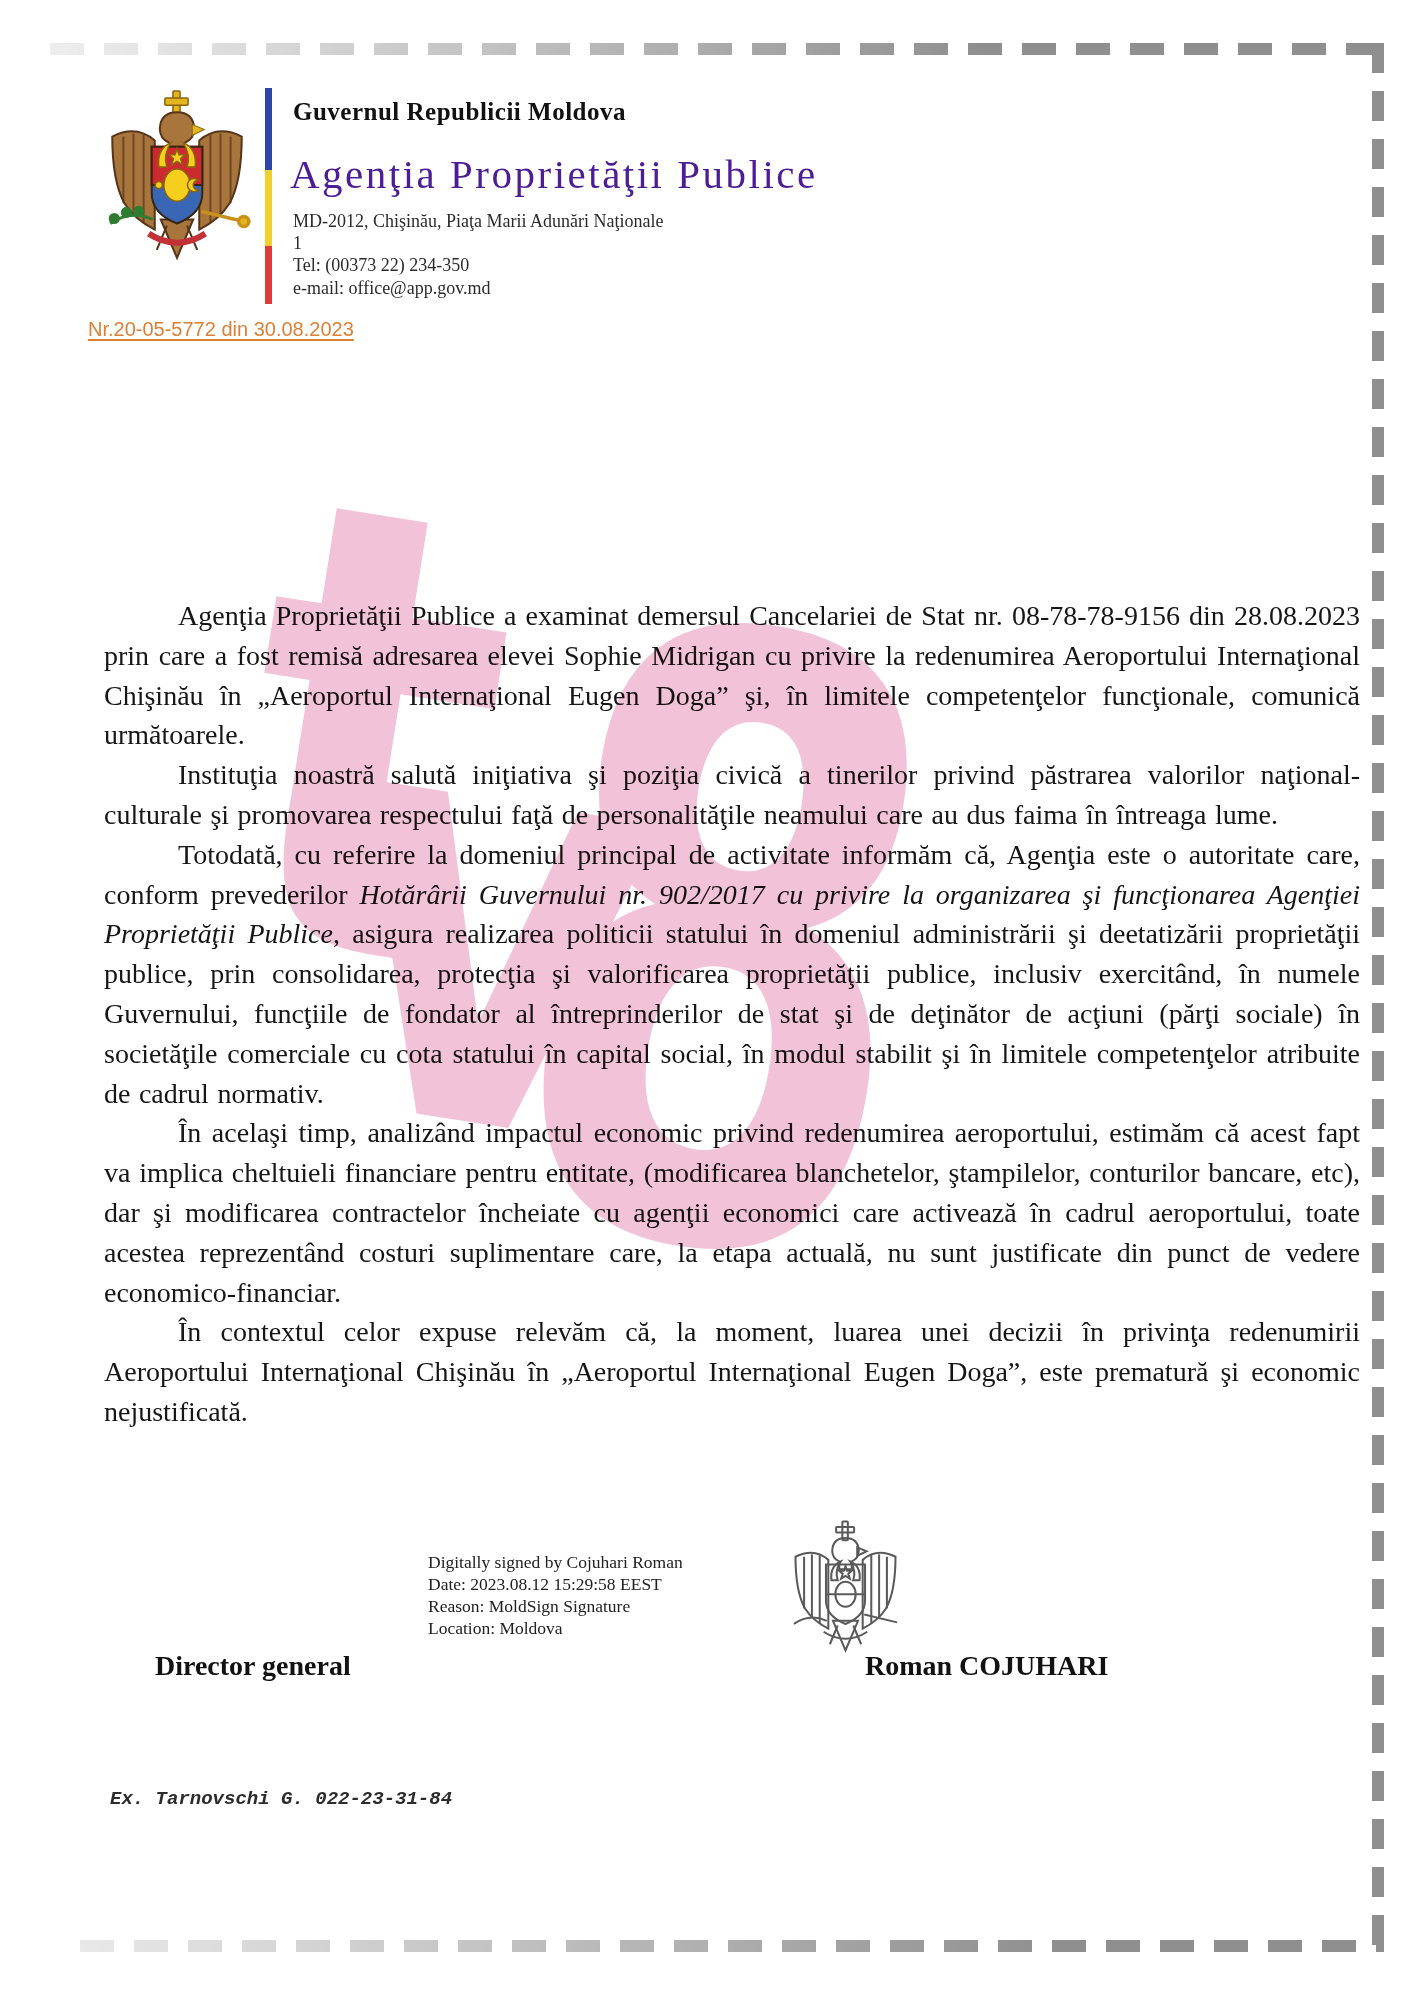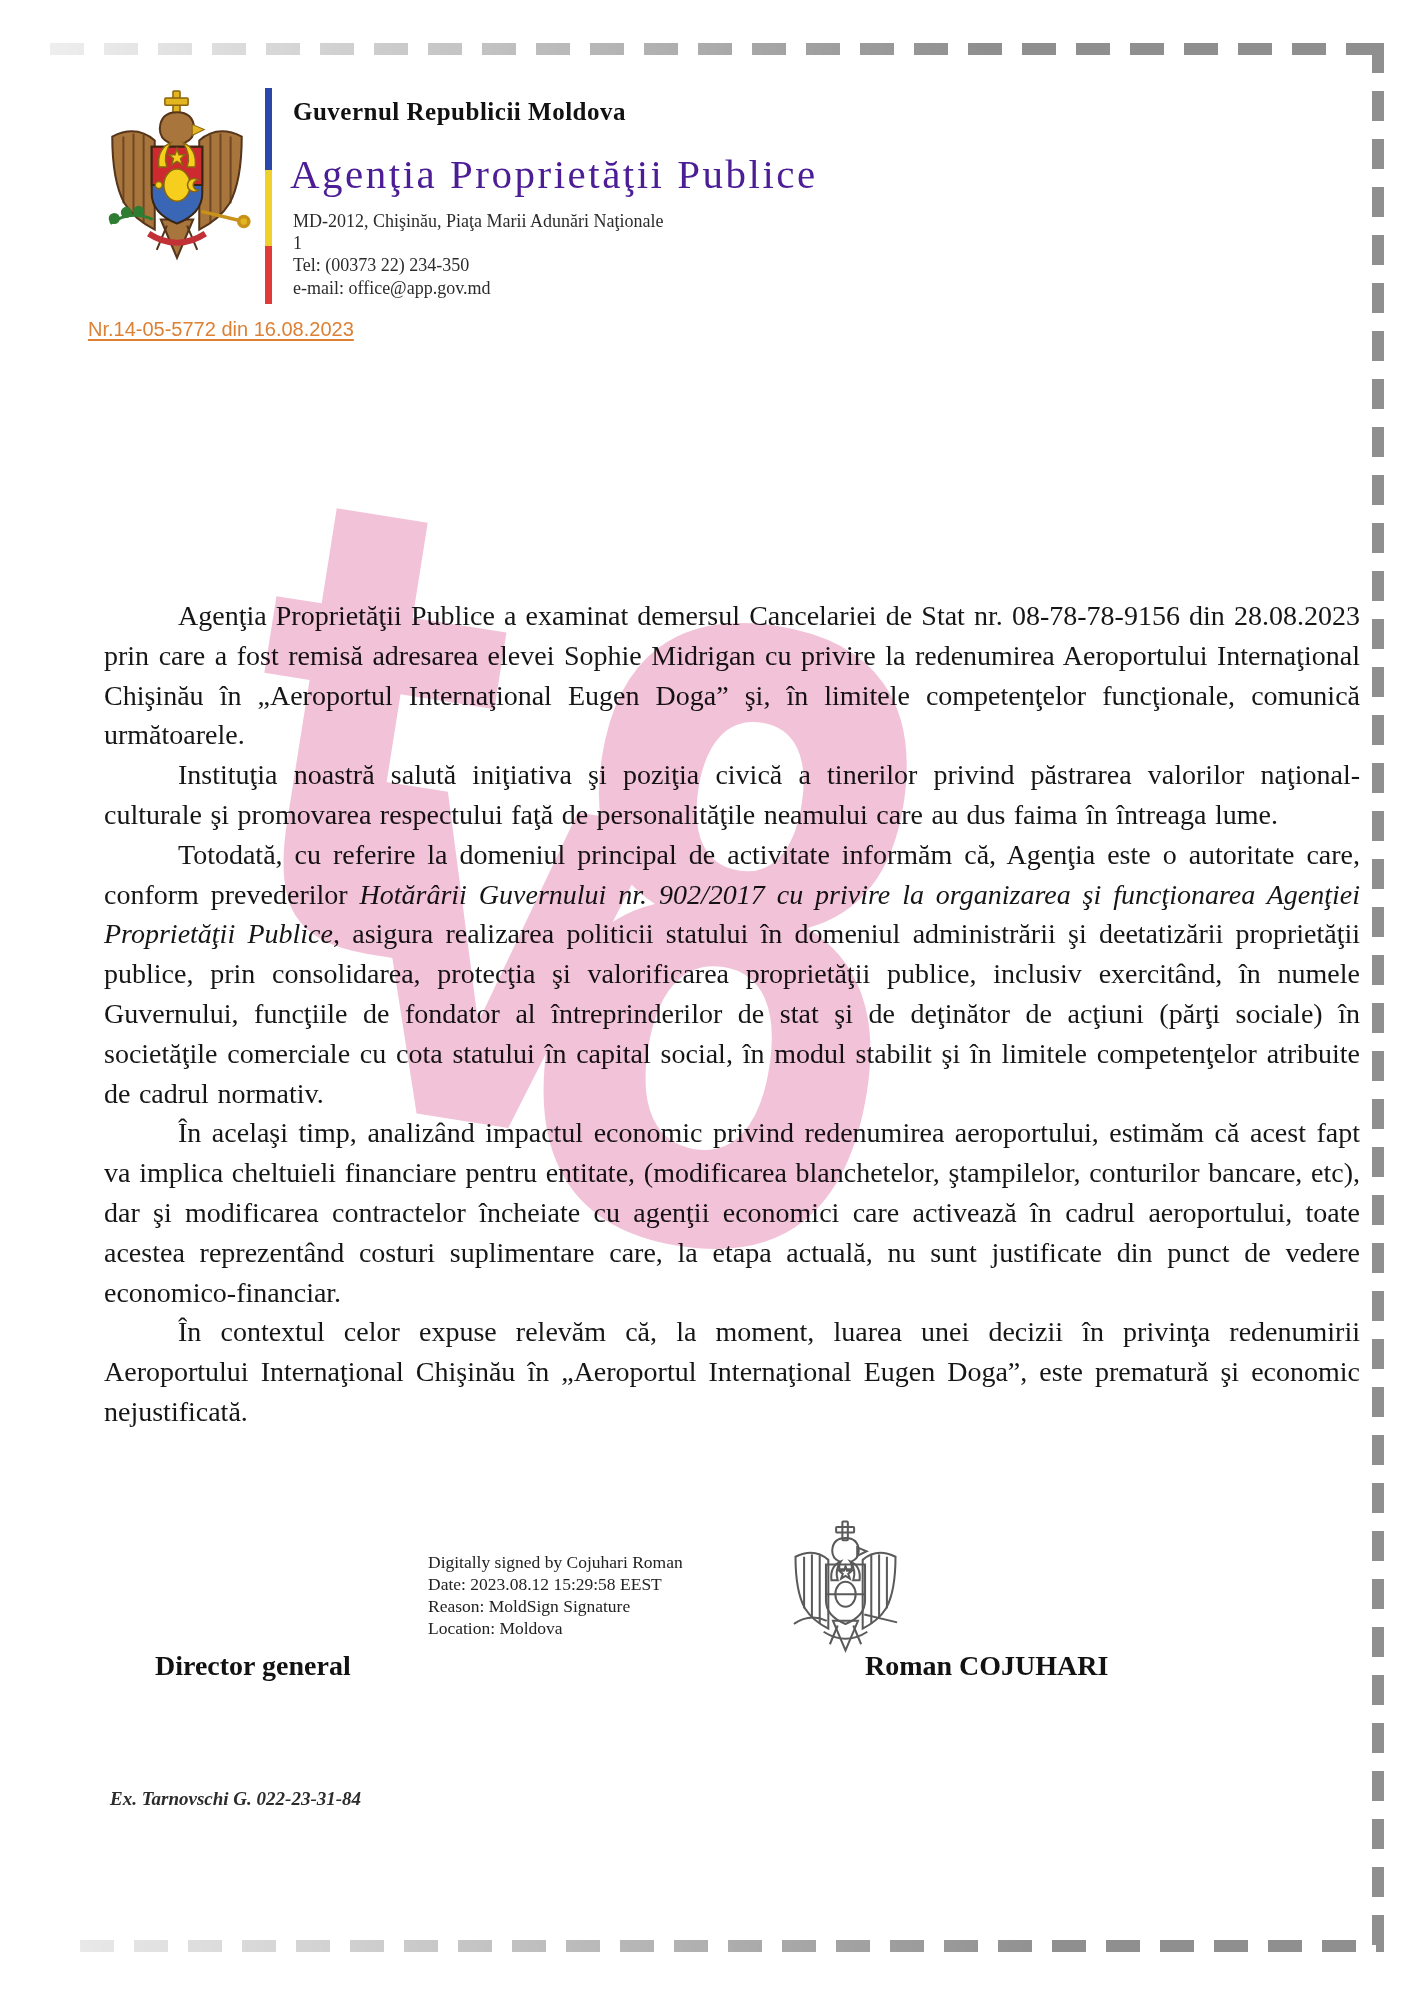--- a/index.html
+++ b/index.html
@@ -74,21 +74,21 @@
     position:absolute; left:428px; top:1551px;
     font-size:17.5px; line-height:22px; color:#222;
   }
   .sig-emblem { position:absolute; left:783px; top:1514px; width:125px; height:148px; }
   .sig-title { position:absolute; left:155px; top:1650px; font-size:28px; font-weight:bold; color:#121212; }
   .sig-name  { position:absolute; left:865px; top:1650px; font-size:28px; font-weight:bold; color:#121212; }
 
   
   .executor {
     position:absolute; left:110px; top:1788px;
-    font-size:19px; font-style:italic; font-weight:bold; color:#2c2c2c;
+    font-size:19px; font-style:italic; font-weight:bold; color:#2c2c2c;font-family:Liberation Mono, monospace;
   }
 
   
   .watermark {
     position:absolute; left:150px; top:430px; width:950px; height:1020px;
     transform:rotate(9deg); transform-origin:center;
     mix-blend-mode:multiply; pointer-events:none;
   }
   .wm {
     position:absolute; font-family:"DejaVu Sans", sans-serif; font-weight:bold;
@@ -157,21 +157,21 @@
 
   <div class="flag-stripe"></div>
 
   <div class="gov-title">Guvernul Republicii Moldova</div>
   <div class="agency-title">Agenţia Proprietăţii Publice</div>
   <div class="addr1">MD-2012, Chişinău,  Piaţa Marii Adunări Naţionale</div>
   <div class="addr2">1</div>
   <div class="phone">Tel: (00373 22) 234-350</div>
   <div class="mail">e-mail:  office@app.gov.md</div>
 
-  <div class="ref">Nr.14-05-5772 din 16.08.2023</div>
+  <div class="ref">Nr.20-05-5772 din 30.08.2023</div>
 
 
   <div class="body-text">
     <p class="para">Agenţia Proprietăţii Publice a examinat demersul Cancelariei de Stat nr. 08-78-78-9156 din 28.08.2023 prin care a fost remisă adresarea elevei Sophie Midrigan cu privire la redenumirea Aeroportului Internaţional Chişinău în „Aeroportul Internaţional Eugen Doga” şi, în limitele competenţelor funcţionale, comunică următoarele.</p>
     <p class="para">Instituţia noastră salută iniţiativa şi poziţia civică a tinerilor privind păstrarea valorilor naţional-culturale şi promovarea respectului faţă de personalităţile neamului care au dus faima în întreaga lume.</p>
     <p class="para"><span>Totodată, cu referire la domeniul principal de activitate informăm că, Agenţia este o autoritate care, conform prevederilor  </span><i class="it">Hotărârii Guvernului nr. 902/2017 cu privire la organizarea şi funcţionarea Agenţiei Proprietăţii Publice</i><span>, asigura realizarea politicii statului în domeniul administrării şi deetatizării proprietăţii publice, prin consolidarea, protecţia şi valorificarea  proprietăţii publice, inclusiv exercitând, în numele Guvernului, funcţiile de fondator al întreprinderilor de stat şi de deţinător de acţiuni (părţi sociale) în societăţile comerciale cu cota statului în capital social, în modul stabilit şi în limitele competenţelor atribuite de cadrul normativ.</span></p>
     <p class="para">În acelaşi timp, analizând impactul economic privind redenumirea aeroportului, estimăm că acest fapt va implica cheltuieli financiare pentru entitate, (modificarea blanchetelor, ştampilelor, conturilor bancare, etc), dar şi  modificarea contractelor încheiate cu agenţii economici care activează în cadrul aeroportului, toate acestea reprezentând costuri suplimentare care, la etapa actuală, nu sunt justificate din punct de vedere economico-financiar.</p>
     <p class="para">În contextul celor expuse relevăm că, la moment, luarea unei decizii în privinţa redenumirii Aeroportului Internaţional Chişinău în „Aeroportul Internaţional Eugen Doga”, este prematură şi economic nejustificată.</p>
   </div>
 

